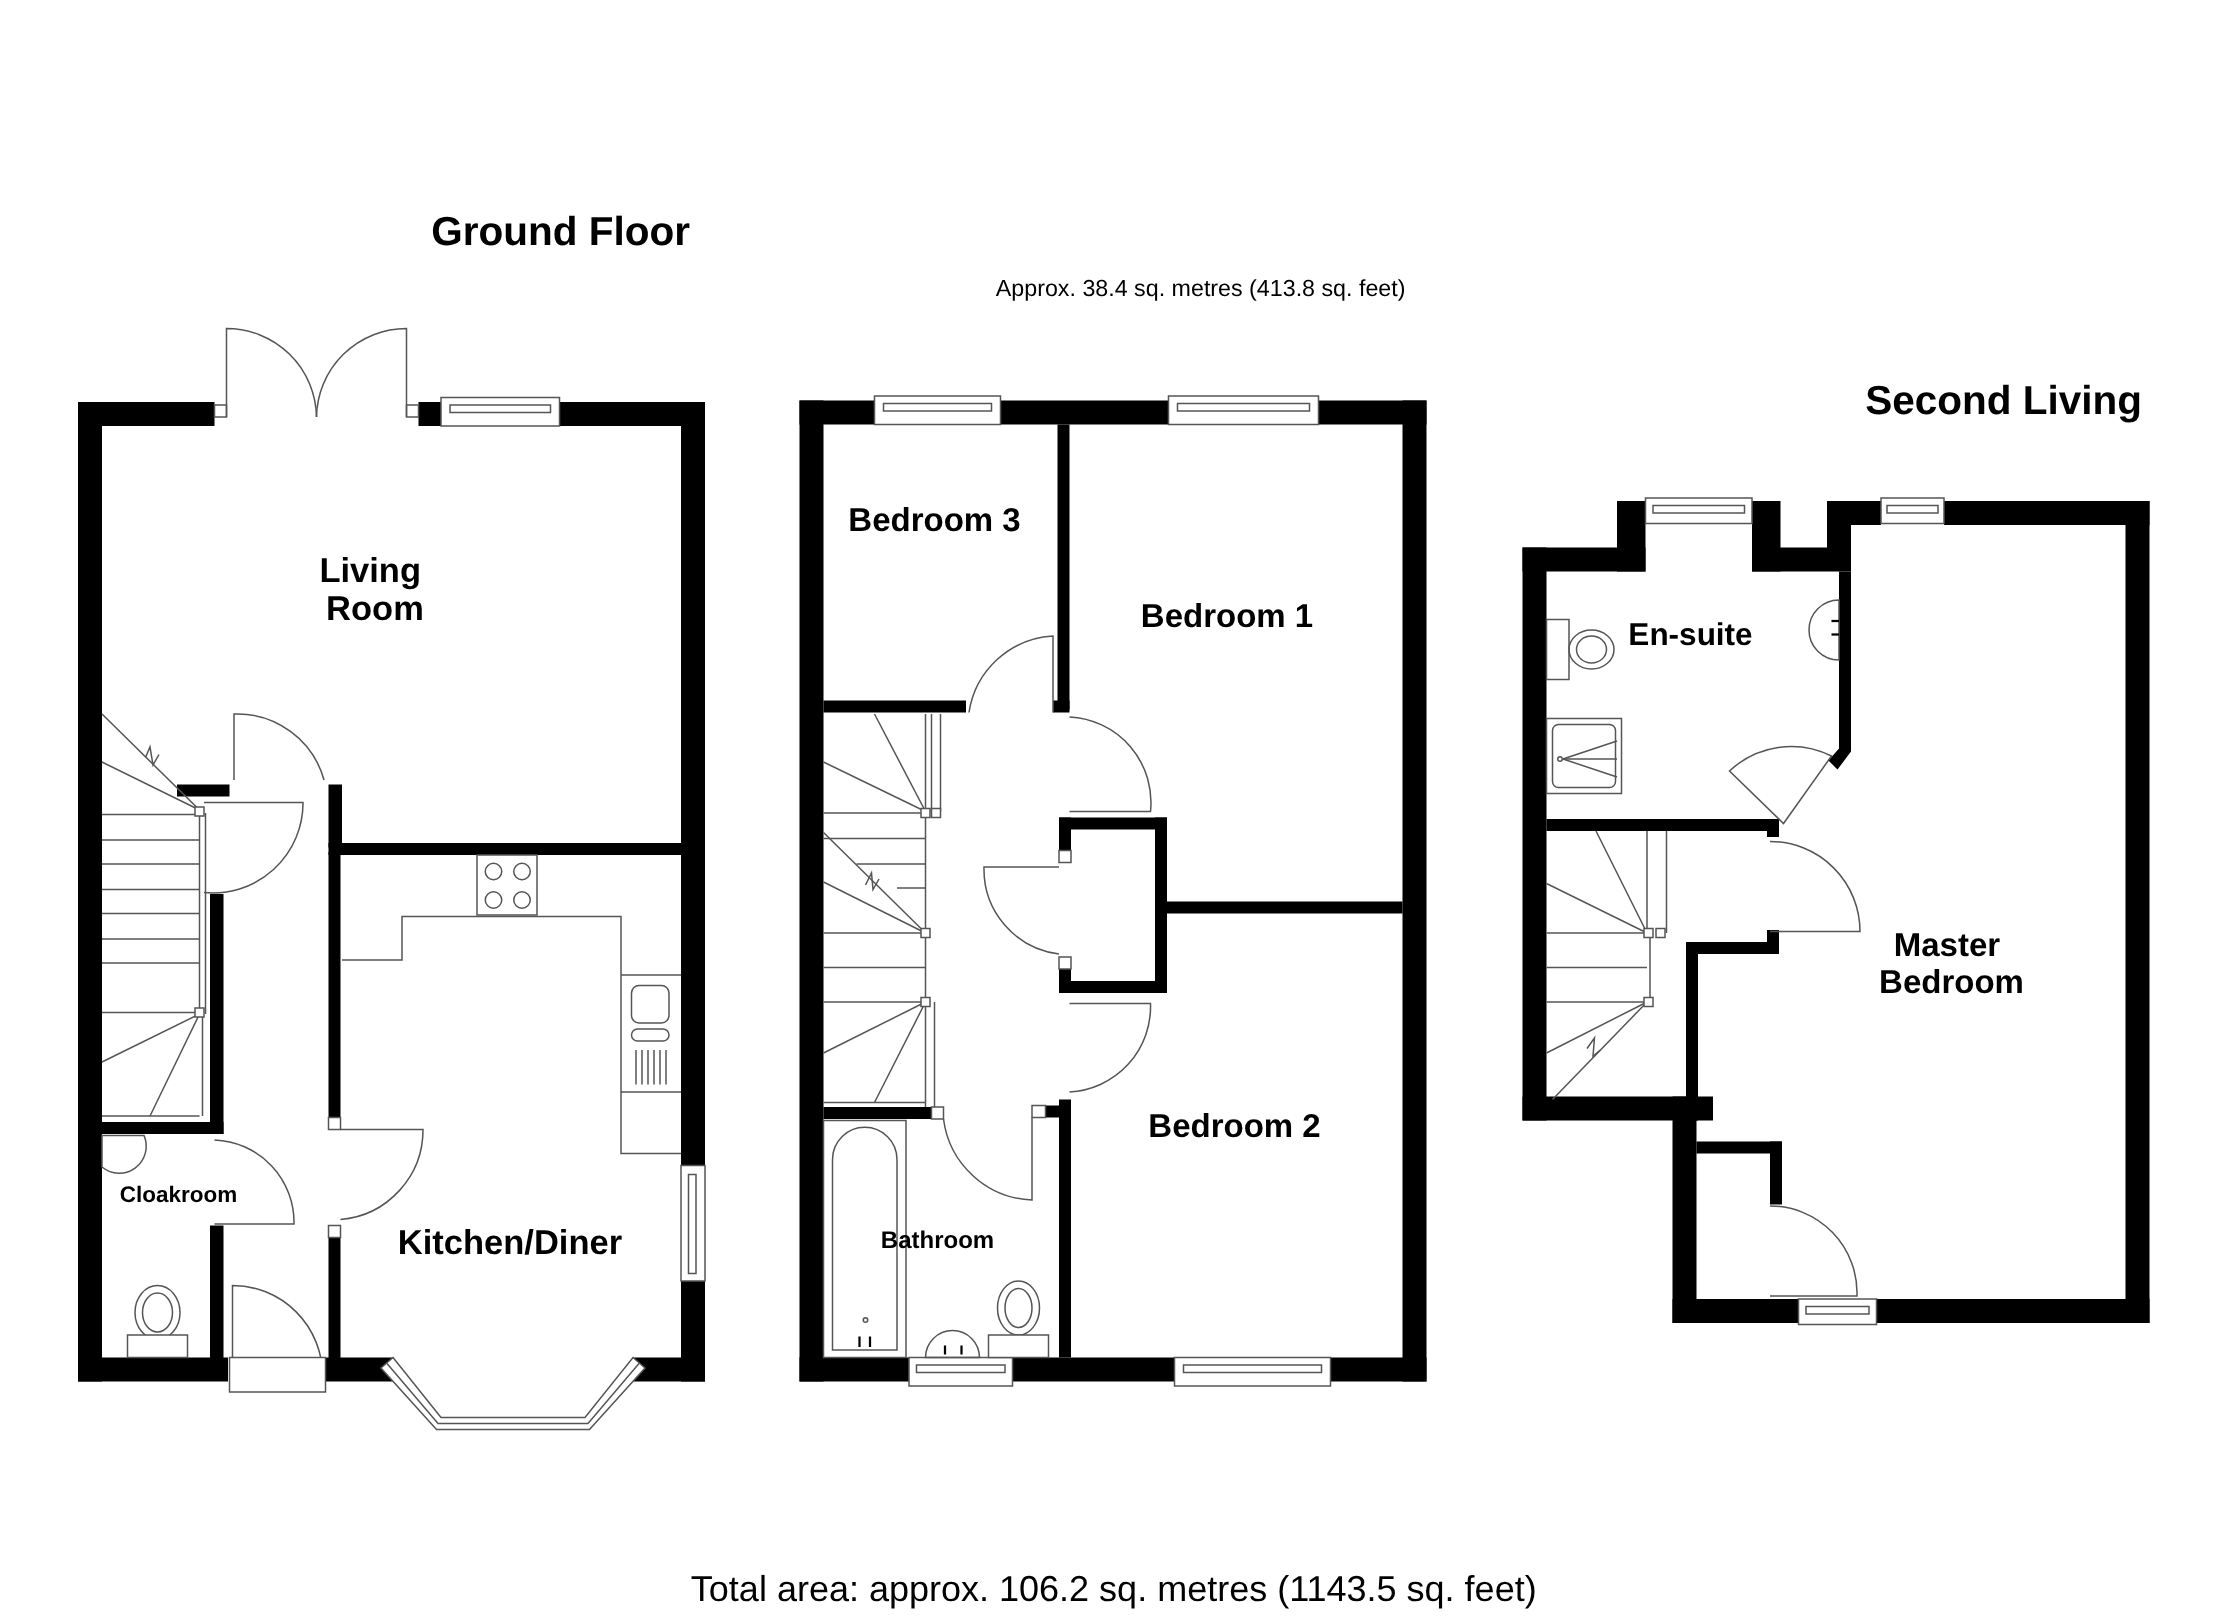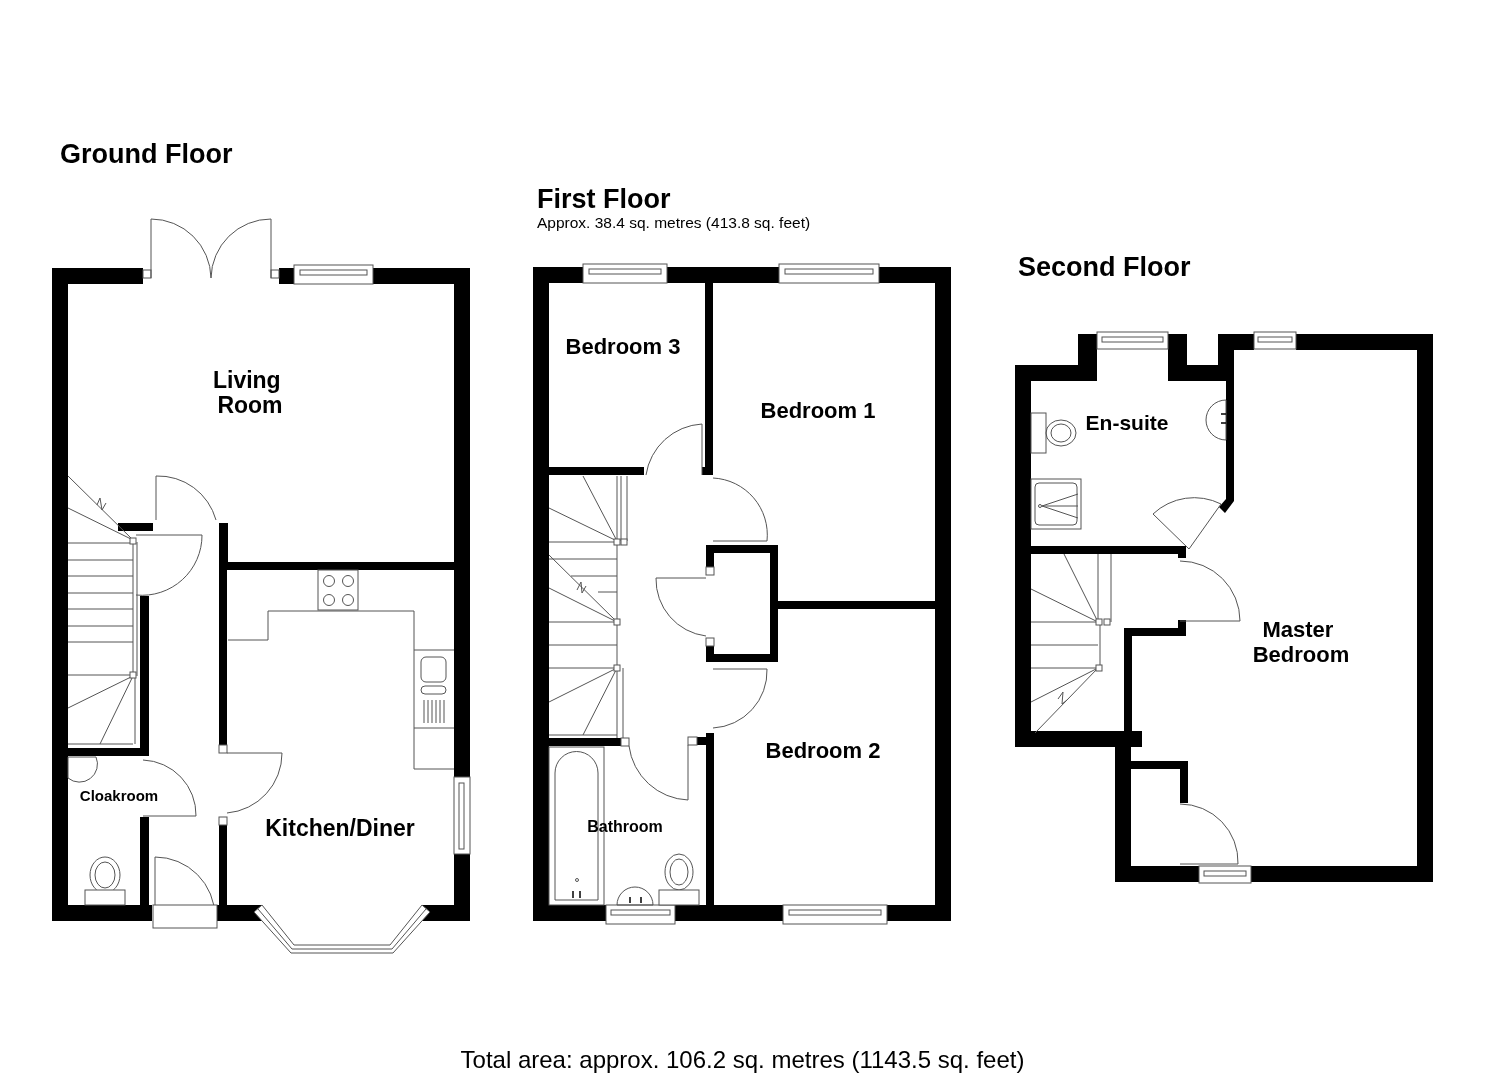--- a/index.html
+++ b/index.html
@@ -1,40 +1,39 @@
 <!DOCTYPE html>
 <html><head>
 <meta charset="utf-8">
 <style>
   html, body { margin: 0; padding: 0; background: #ffffff; }
   body { width: 1485px; height: 1080px; position: relative; overflow: hidden;
          font-family: "Liberation Sans", sans-serif; color: #000; }
-  .floor-heading { position: absolute; text-align: left; }
+  .floor-heading { position: absolute; text-align: right; }
   .floor-title { font-weight: bold; font-size: 27px; line-height: 30px; display: block; }
   .floor-area { font-size: 15.5px; line-height: 18px; display: block; }
   svg.plan { position: absolute; left: 0; top: 0; }
   .wall { fill: #000; }
   .thin { fill: none; stroke: #555; stroke-width: 1; }
   .thinw { fill: #fff; stroke: #555; stroke-width: 1; }
   .room-label { font-family: "Liberation Sans", sans-serif; font-weight: bold; fill: #000; }
   .total-area { position: absolute; left: 0; width: 1485px; top: 1046px;
                 text-align: center; font-size: 24px; }
 </style>
 </head>
 <body>
 
 <div class="floor-heading" style="left:60px; width:400px; top:139px;">
   <span class="floor-title">Ground Floor</span>
 </div>
 <div class="floor-heading" style="left:537px; width:400px; top:184px;">
-  <span class="floor-title">First Floor</span>
   <span class="floor-area">Approx. 38.4 sq. metres (413.8 sq. feet)</span>
 </div>
 <div class="floor-heading" style="left:1018px; width:410px; top:252px;">
-  <span class="floor-title">Second Floor</span>
+  <span class="floor-title">Second Living</span>
 </div>
 
 <svg class="plan" width="1485" height="1080" viewBox="0 0 1485 1080">
 
   <g>
 
     <rect class="wall" x="52" y="268" width="16" height="653"></rect>
     <rect class="wall" x="52" y="268" width="91" height="16"></rect>
     <rect class="wall" x="279" y="268" width="16" height="16"></rect>
     <rect class="wall" x="373" y="268" width="97" height="16"></rect>

